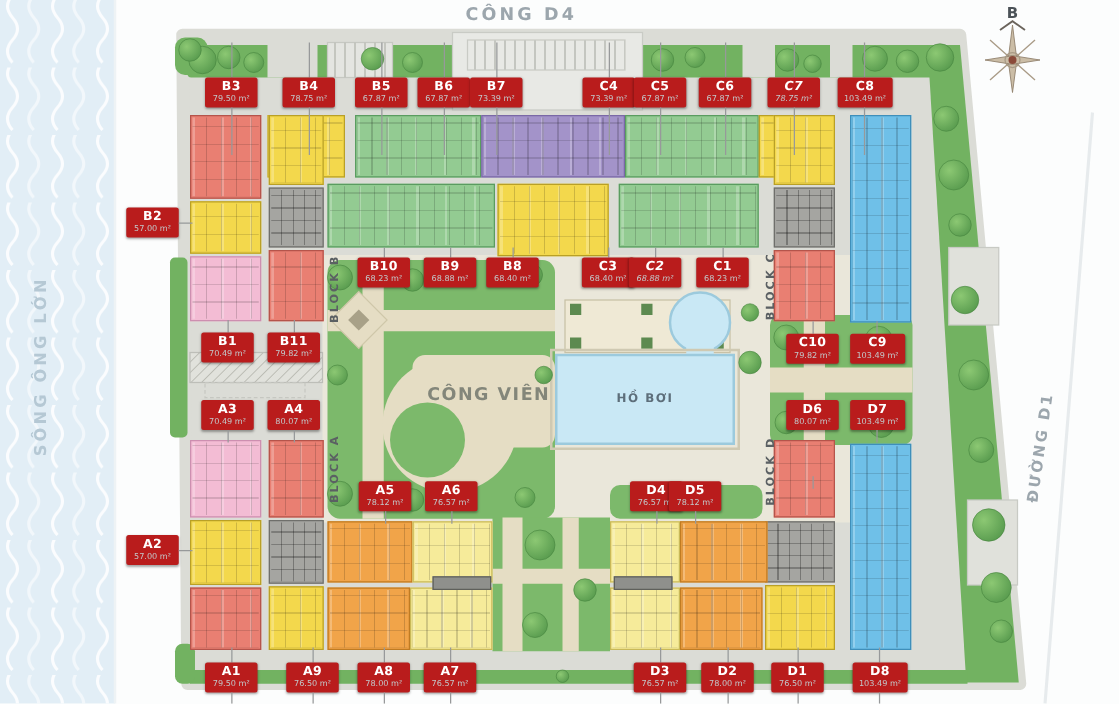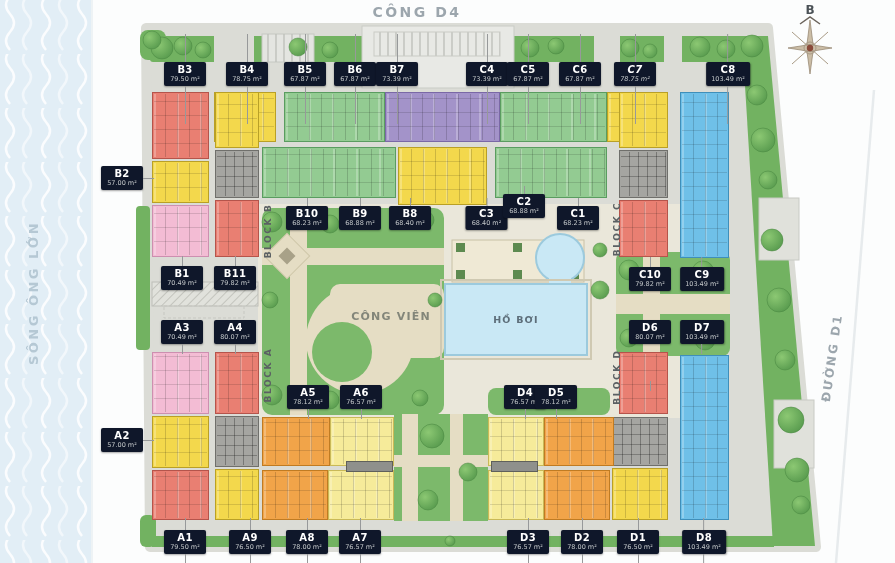--- a/index.html
+++ b/index.html
@@ -28,36 +28,36 @@
        repeating-linear-gradient(90deg, transparent 0 8px, rgba(0,0,0,.28) 8px 9px),
        repeating-linear-gradient(0deg, transparent 0 9px, rgba(0,0,0,.25) 9px 10px);}
   .core{position:absolute;z-index:25;background:#8f908c;border:1px solid #5f605b;box-sizing:border-box}
 
   
   #labels{position:absolute;left:0;top:0;width:100%;height:100%;z-index:30}
   .unit{position:absolute;display:flex;flex-direction:column;align-items:center;
         transform:translateX(-50%);}
   .unit .leader{width:1px;background:#97999a}
   .unit .leader-h{position:absolute;top:50%;left:100%;height:1px;background:#97999a}
-  .ubox{background:#0f172a;border-radius:2px;padding:2px 5px 3px;min-width:32px;
+  .ubox{background:#b91c1c;border-radius:2px;padding:2px 5px 3px;min-width:32px;
         text-align:center;box-shadow:0 1px 2px rgba(0,0,0,.35)}
   .ucode{font-size:10px;font-weight:700;color:#ffffff;line-height:1.1;letter-spacing:.3px}
   .uarea{font-size:6.5px;color:#c3c7c9;line-height:1.25;white-space:nowrap}
 
   .block-label{position:absolute;transform:translate(-50%,-50%) rotate(-90deg);
         font-size:9px;font-weight:700;color:#5b6063;letter-spacing:1.6px;white-space:nowrap;z-index:30}
 
   .street-top{position:absolute;left:417px;top:4px;transform:translateX(-50%);
         font-size:14px;font-weight:700;color:#9ca6ad;letter-spacing:2.5px;z-index:30}
   .street-right{position:absolute;left:832px;top:358px;transform:translate(-50%,-50%) rotate(-82deg);
         font-size:12px;font-weight:700;color:#9ca6ad;letter-spacing:2px;white-space:nowrap;z-index:30}
   .river-label{position:absolute;left:33px;top:293px;transform:translate(-50%,-50%) rotate(-90deg);
         font-size:13px;font-weight:700;color:#b5c8d4;letter-spacing:2.5px;white-space:nowrap;z-index:30}
   .park-label{position:absolute;left:391px;top:316px;transform:translate(-50%,-50%);
-        font-size:11px;font-weight:700;color:#83867a;letter-spacing:1.2px;white-space:nowrap;z-index:30}
+        font-size:14px;font-weight:700;color:#83867a;letter-spacing:1.2px;white-space:nowrap;z-index:30}
   .pool-label{position:absolute;left:516px;top:319px;transform:translate(-50%,-50%);
         font-size:9.5px;font-weight:700;color:#5d6e7a;letter-spacing:1.2px;white-space:nowrap;z-index:30}
 
   .compass{position:absolute;left:782px;top:4px;width:56px;display:flex;flex-direction:column;
         align-items:center;z-index:30}
   .compass .b{font-size:12px;font-weight:700;color:#4b5257;line-height:1}
 </style>
 </head>
 <body>
 
@@ -340,21 +340,21 @@
         <div class="leader" style="height: 38px;"></div>
       </div>
       <div class="unit dir-up" style="left: 635px; top: 34px; font-style: italic;">
         <div class="leader" style="height: 28px;"></div>
         <div class="ubox">
           <div class="ucode">C7</div>
           <div class="uarea">78.75 m²</div>
         </div>
         <div class="leader" style="height: 38px;"></div>
       </div>
-      <div class="unit dir-up" style="left: 728px; top: 34px;">
+      <div class="unit dir-up" style="left: 692px; top: 34px;">
         <div class="leader" style="height: 28px;"></div>
         <div class="ubox">
           <div class="ucode">C8</div>
           <div class="uarea">103.49 m²</div>
         </div>
         <div class="leader" style="height: 38px;"></div>
       </div>
       <div class="unit dir-right" style="left: 122px; top: 166px;">
         <div class="ubox">
           <div class="ucode">B2</div>
@@ -383,21 +383,21 @@
           <div class="uarea">68.40 m²</div>
         </div>
       </div>
       <div class="unit dir-up" style="left: 476px; top: 198px; padding-left: 21px;">
         <div class="leader" style="height: 8px;"></div>
         <div class="ubox">
           <div class="ucode">C3</div>
           <div class="uarea">68.40 m²</div>
         </div>
       </div>
-      <div class="unit dir-up" style="left: 524px; top: 186px;">
+      <div class="unit dir-up" style="left: 524px; top: 198px; font-style: italic;">
         <div class="leader" style="height: 8px;"></div>
         <div class="ubox">
           <div class="ucode">C2</div>
           <div class="uarea">68.88 m²</div>
         </div>
       </div>
       <div class="unit dir-up" style="left: 578px; top: 198px;">
         <div class="leader" style="height: 8px;"></div>
         <div class="ubox">
           <div class="ucode">C1</div>

